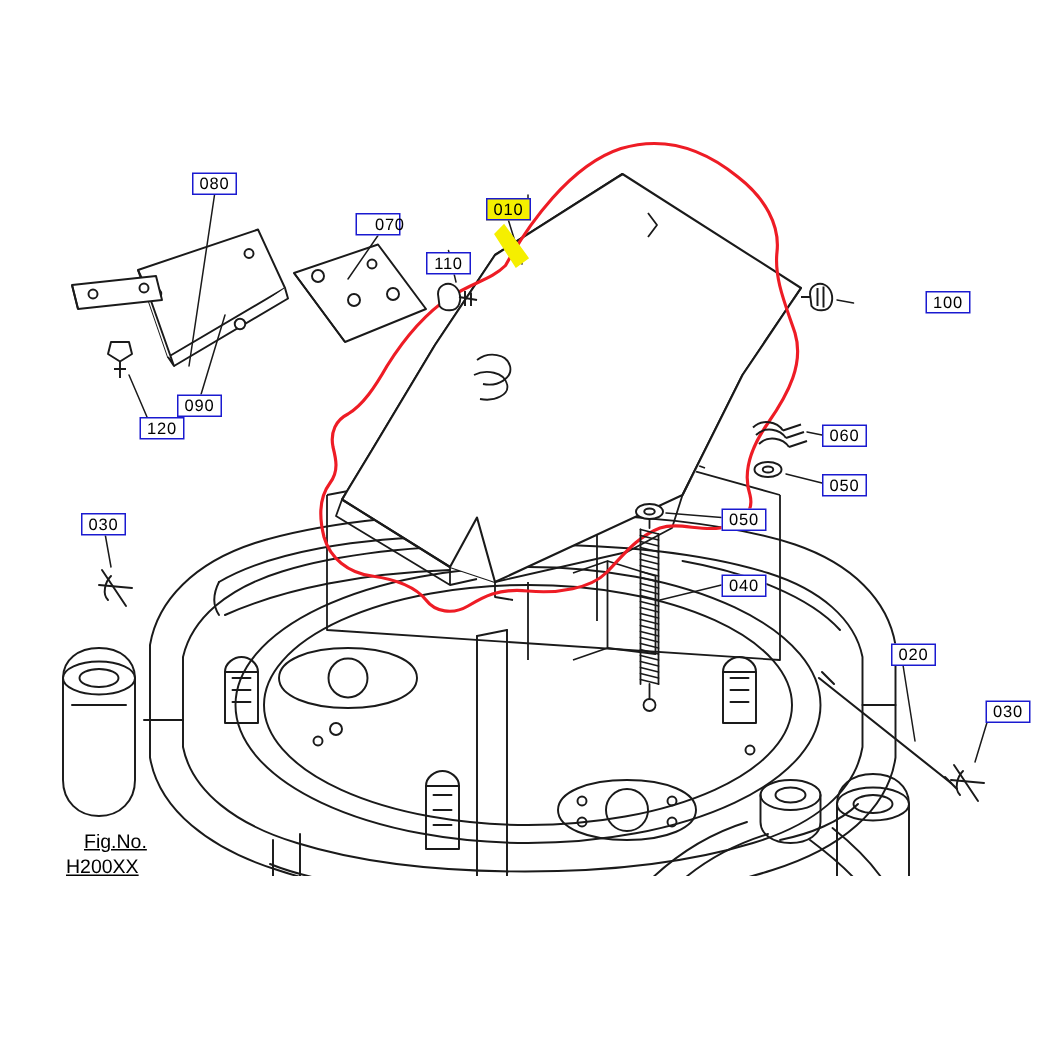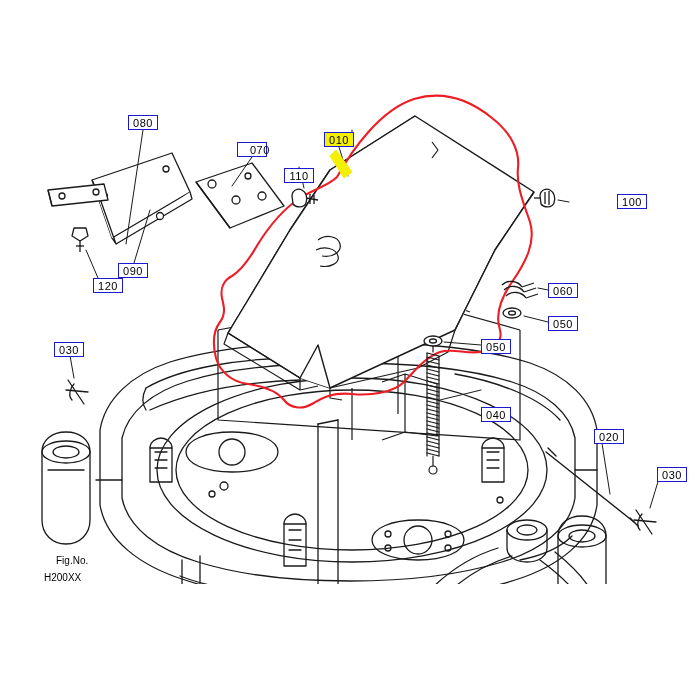--- a/index.html
+++ b/index.html
@@ -37,24 +37,25 @@
     height: 15px;
     width: 30px;
     box-sizing: border-box;
   }
   .callout.hl {
     background: #f5ef00;
     border-color: #1a1ad0;
   }
   .figno {
     position: absolute;
-    font-size: 10px;
+    font-size: 13px;
     color: #000000;
     line-height: 15px;
     white-space: pre;
+    text-decoration: underline;
   }
 </style>
 </head>
 <body>
 
 <div id="page">
 
   <svg id="diagram-svg" viewBox="0 0 700 700">
 
     <g fill="none" stroke="#1a1a1a" stroke-width="1.3" stroke-linejoin="round" stroke-linecap="round">
@@ -281,20 +282,20 @@
   <div class="callout" style="left:237px; top:142px;padding-left:12px;"><span>070</span></div>
   <div class="callout" style="left:284px; top:152px;margin-top:16px;"><span>110</span></div>
   <div class="callout hl" style="left:324px; top:132px;"><span>010</span></div>
   <div class="callout" style="left:569px; top:194px;margin-left:48px;"><span>100</span></div>
   <div class="callout" style="left:118px; top:263px;"><span>090</span></div>
   <div class="callout" style="left:93px; top:278px;"><span>120</span></div>
   <div class="callout" style="left:548px; top:283px;"><span>060</span></div>
   <div class="callout" style="left:548px; top:316px;"><span>050</span></div>
   <div class="callout" style="left:481px; top:339px;"><span>050</span></div>
   <div class="callout" style="left:54px; top:342px;"><span>030</span></div>
-  <div class="callout" style="left:481px; top:383px;margin-top:24px;"><span>040</span></div>
+  <div class="callout" style="left:481px; top:383px;"><span>040</span></div>
   <div class="callout" style="left:594px; top:429px;"><span>020</span></div>
   <div class="callout" style="left:657px; top:467px;"><span>030</span></div>
 
   <div class="figno" style="left:56px; top:553px;"><span>Fig.No.</span></div>
   <div class="figno" style="left:44px; top:570px;"><span>H200XX</span></div>
 
 </div>
 
 </body></html>

